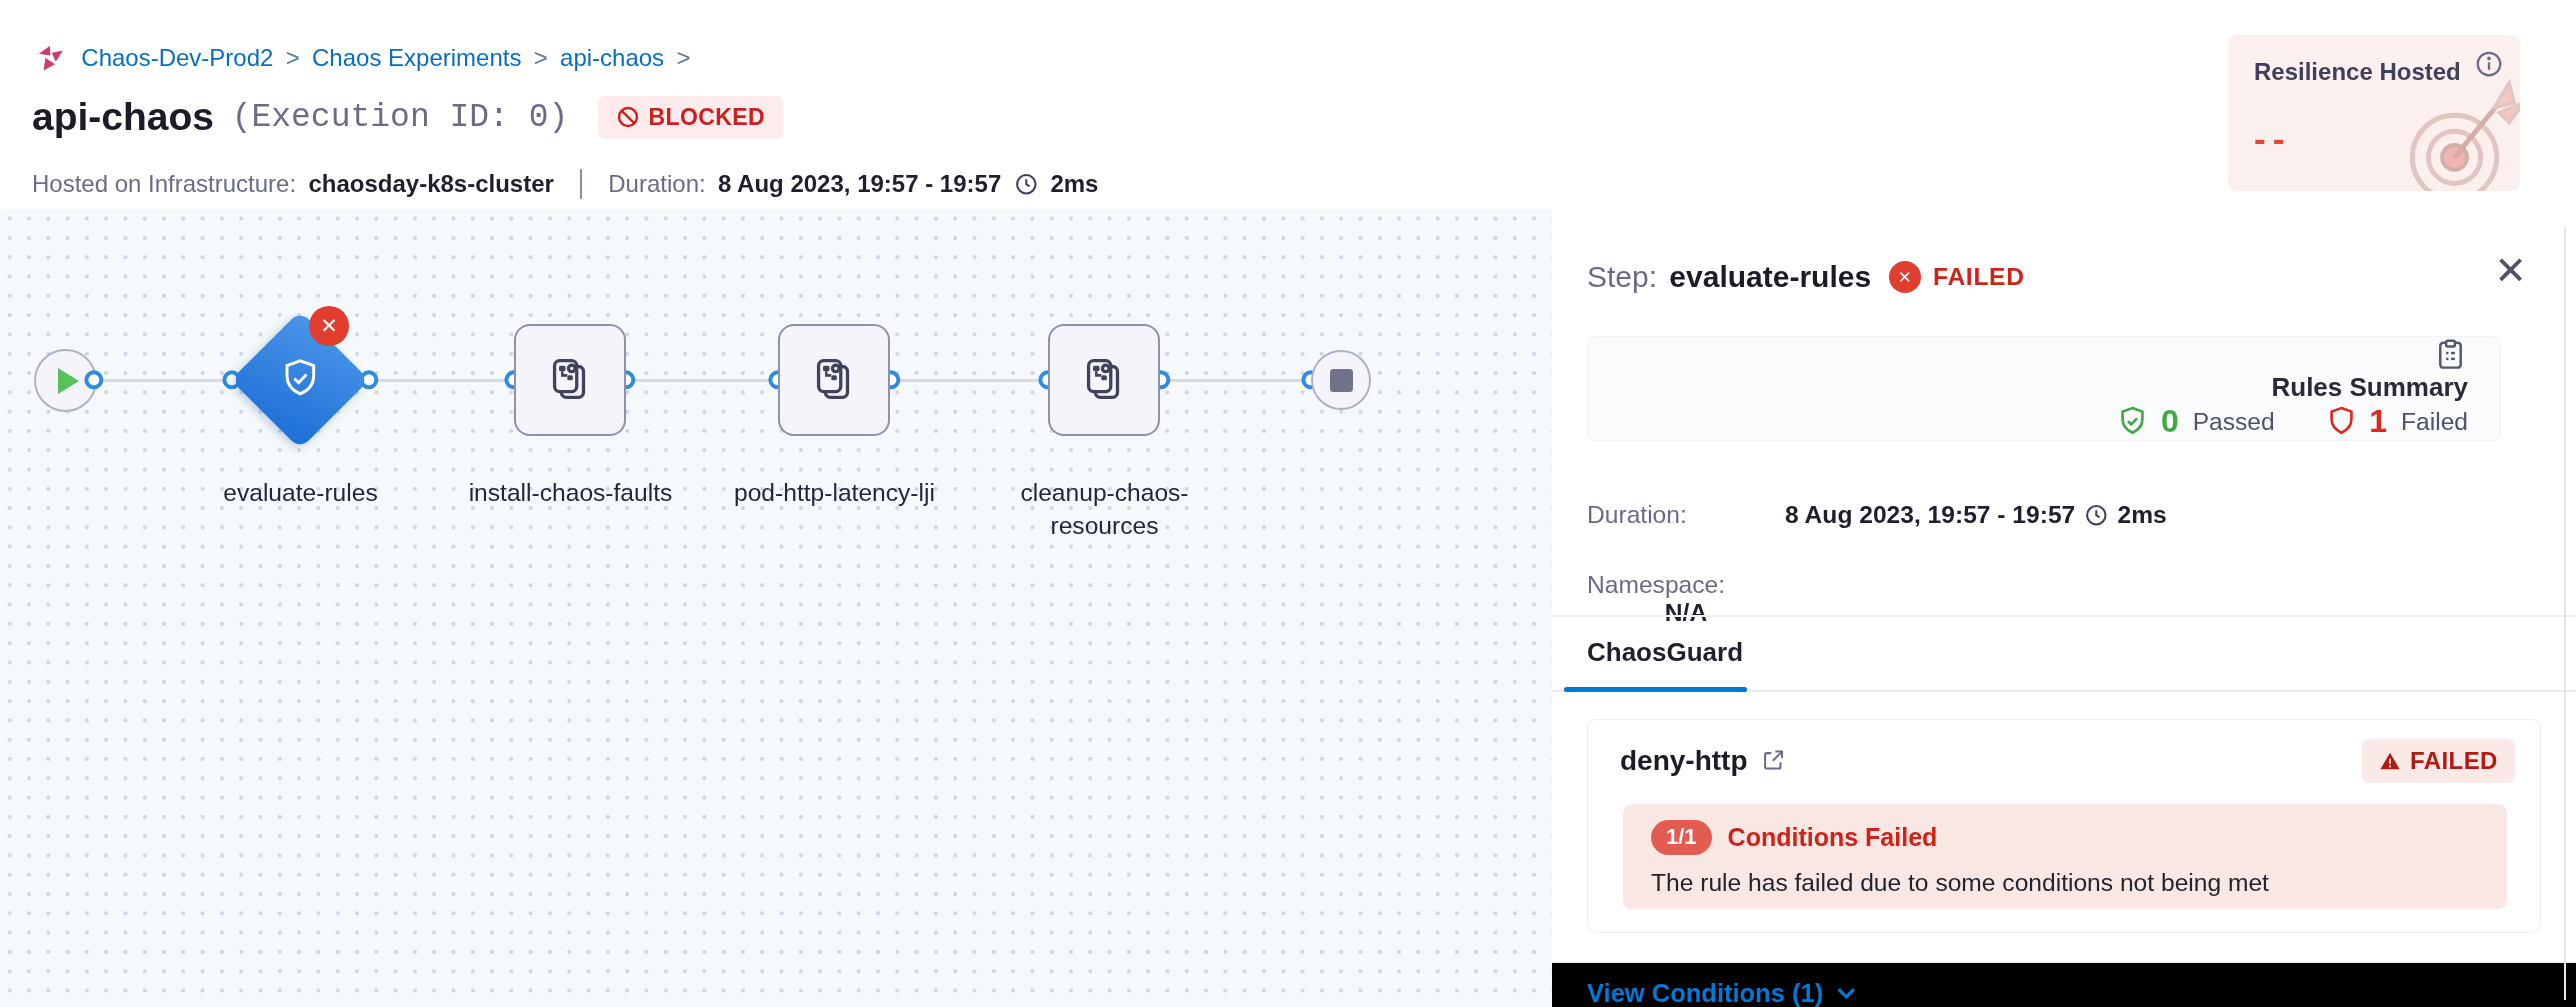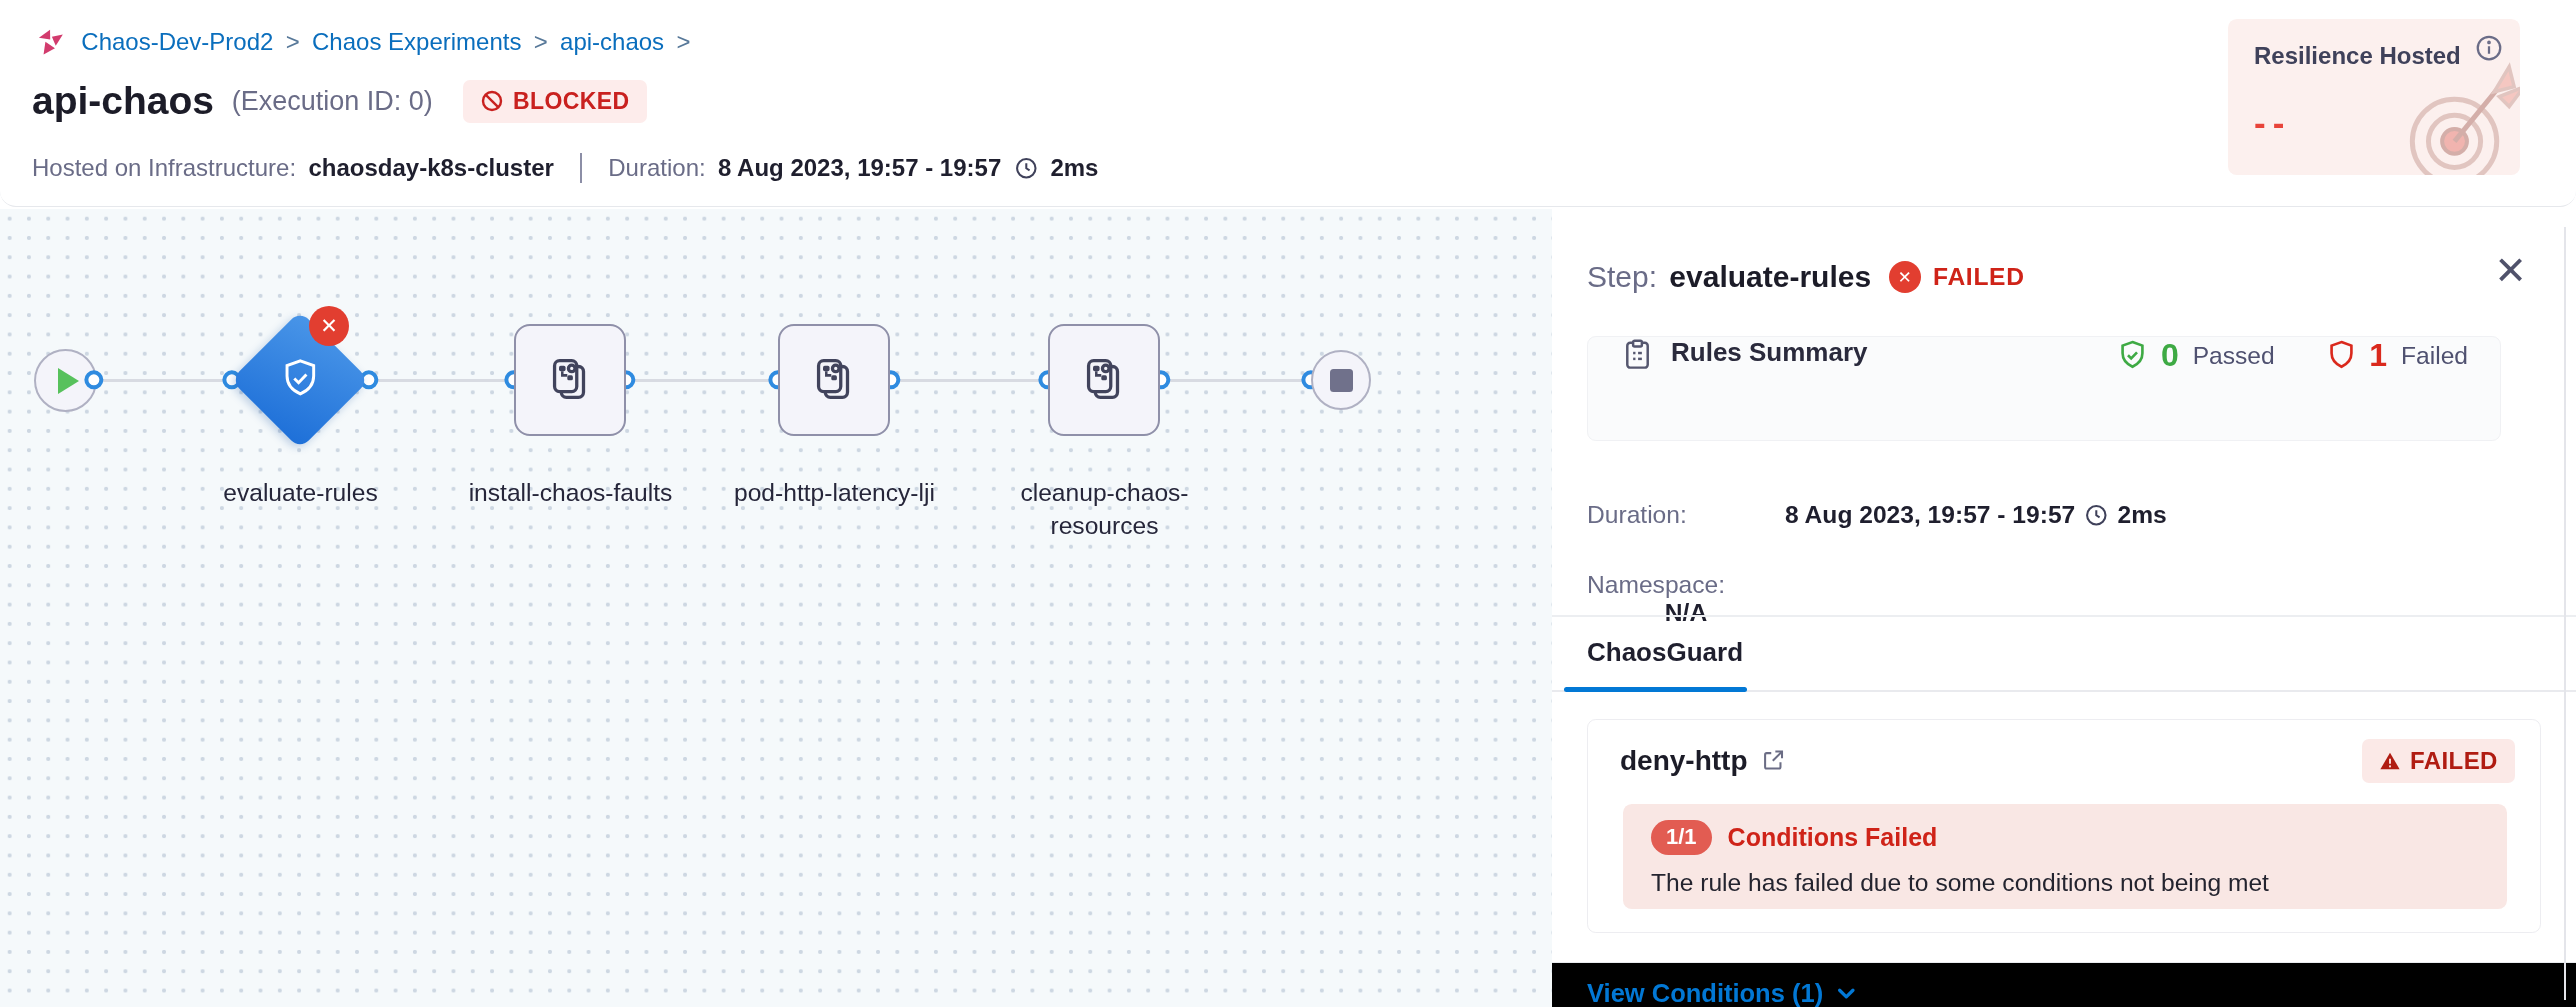--- a/index.html
+++ b/index.html
@@ -1,28 +1,28 @@
 <!DOCTYPE html>
 <html style="font-size:14px"><head>
 <meta charset="utf-8">
 <style>
   * { margin:0; padding:0; box-sizing:border-box; }
   html,body { width:2576px; height:1008px; overflow:hidden;
     font-family:"Liberation Sans","DejaVu Sans",sans-serif; background:#fff; }
 
   
-  .header { position:absolute; left:0; top:0; width:2576px; height:207px;
+  .header { position:absolute; left:0; top:16px; width:2576px; height:207px;
     background:#fff; border-bottom:1.8px solid #e6e8ec;border-radius:16px; }
   .breadcrumb { position:absolute; left:32px; top:23px; display:flex; align-items:center; gap:12.3px;
     font-size:24px; }
   .crumb-link { color:#0a6ebd; cursor:pointer; }
   .crumb-sep { color:#577899; }
   .title-row { position:absolute; left:32px; top:79px; display:flex; align-items:center; gap:17.6px; }
   .page-title { font-size:39px; font-weight:bold; color:#1c1c28; }
-  .exec-id { font-size:27px; color:#6a6c87; }
+  .exec-id { font-size:33px; color:#6a6c87;font-family:Liberation Mono, monospace; }
   .blocked-badge { display:flex; align-items:center; gap:8.8px; background:#fdeceb;
     border-radius:7px; padding:8px 17.6px; margin-left:12.3px;
     font-size:23px; font-weight:bold; color:#c9211f; letter-spacing:0.4px; }
   .info-row { position:absolute; left:32px; top:153px; display:flex; align-items:center; gap:12.3px;
     font-size:24px; color:#6a6c87; }
   .info-strong { color:#1f1f2e; font-weight:bold; }
   .vdiv { width:1.8px; height:30px; background:#8c8ea6; margin:0 14px; }
   .icon-inline { display:inline-flex; align-items:center; }
 
   
@@ -68,21 +68,21 @@
   .step-title { position:absolute; left:35px; top:51px; display:flex; align-items:center; gap:12.3px; }
   .step-label { font-size:30px; color:#6a6c87; }
   .step-name { font-size:30px; font-weight:bold; color:#1c1c28; }
   .fail-dot { width:32px; height:32px; border-radius:50%; background:#e23e30; color:#fff;
     display:flex; align-items:center; justify-content:center; font-size:16.7px; font-weight:bold; margin-left:5.3px; }
   .fail-text { font-size:24.6px; font-weight:bold; color:#cf2318; letter-spacing:0.7px; }
   .close-btn { position:absolute; right:49px; top:42px; font-size:39px; color:#50526b; cursor:pointer; line-height:1; }
 
   .summary-card { position:absolute; left:35px; top:127px; width:914px; height:105px;
     background:#fafbfc; border:0.9px solid #f0f1f4; border-radius:8.8px;
-    display:flex; align-items:flex-start; padding:0 32px; }
+    display:flex; align-items:flex-end; padding:0 32px;flex-direction:column; }
   .summary-title { font-size:26px; font-weight:bold; color:#2a2a3c; margin-left:16px; }
   .summary-right { margin-left:auto; display:flex; align-items:center; gap:49px; }
   .metric { display:flex; align-items:center; gap:10.5px; }
   .metric-num-pass { font-size:32px; font-weight:bold; color:#3eaa44; }
   .metric-num-fail { font-size:32px; font-weight:bold; color:#da291d; }
   .metric-label { font-size:24.6px; color:#4f5170; margin-left:3.5px; }
 
   .kv-row { position:absolute; left:35px; display:flex; align-items:center; font-size:24.6px; }
   .kv-label { width:198px; color:#6a6c87; }
   .kv-value { color:#1f1f2e; font-weight:bold; display:flex; align-items:center; gap:8.8px; }

